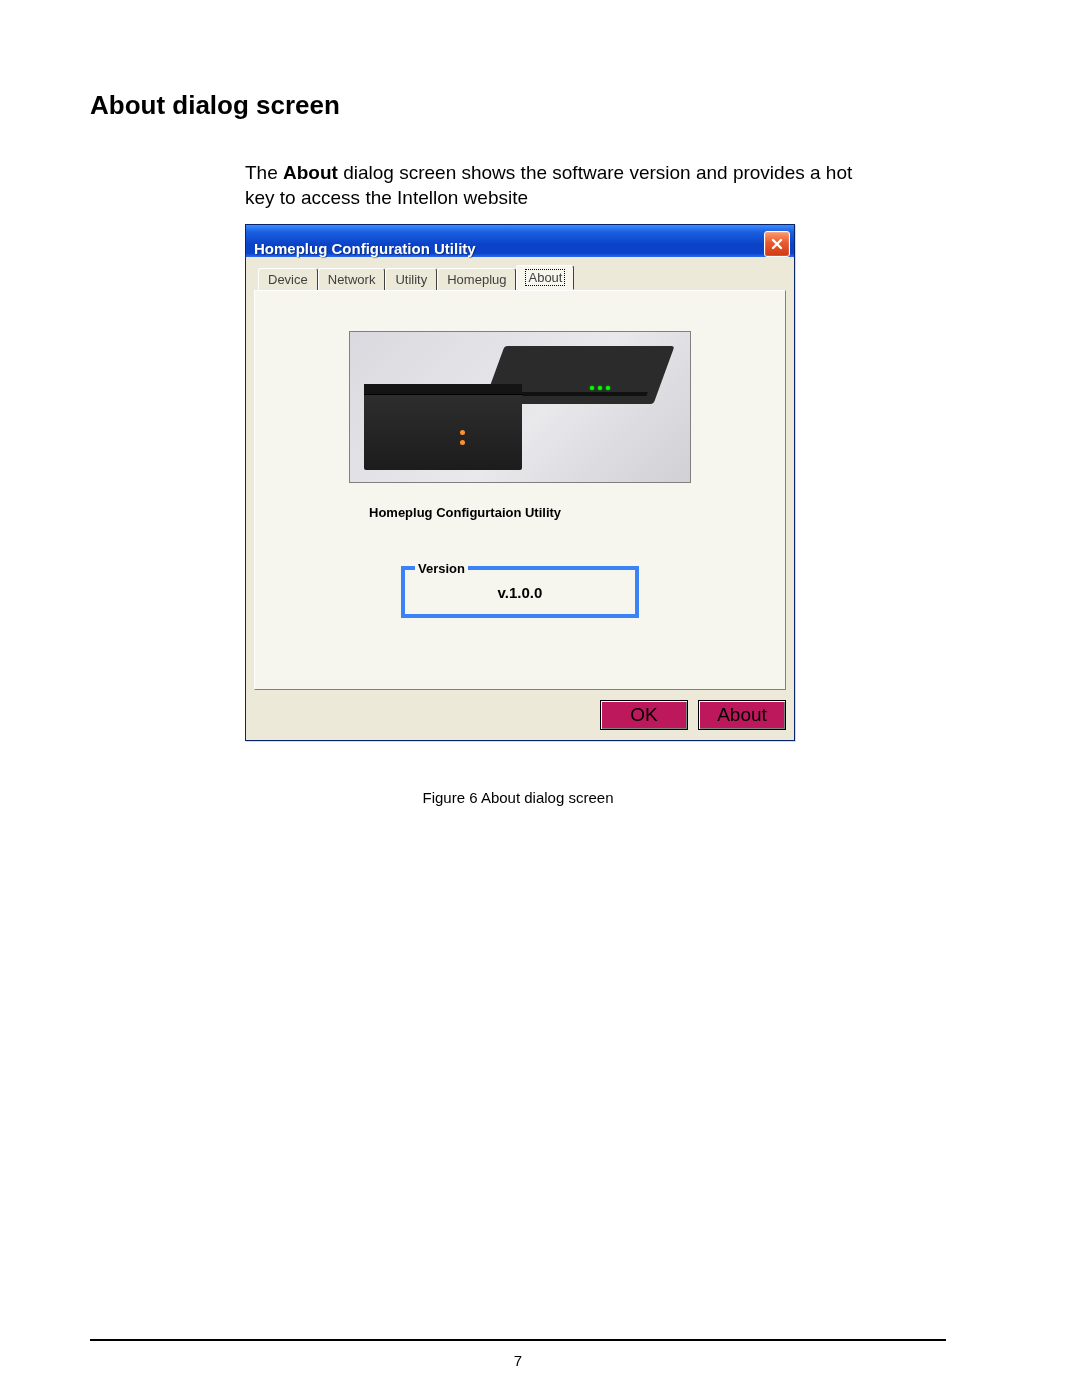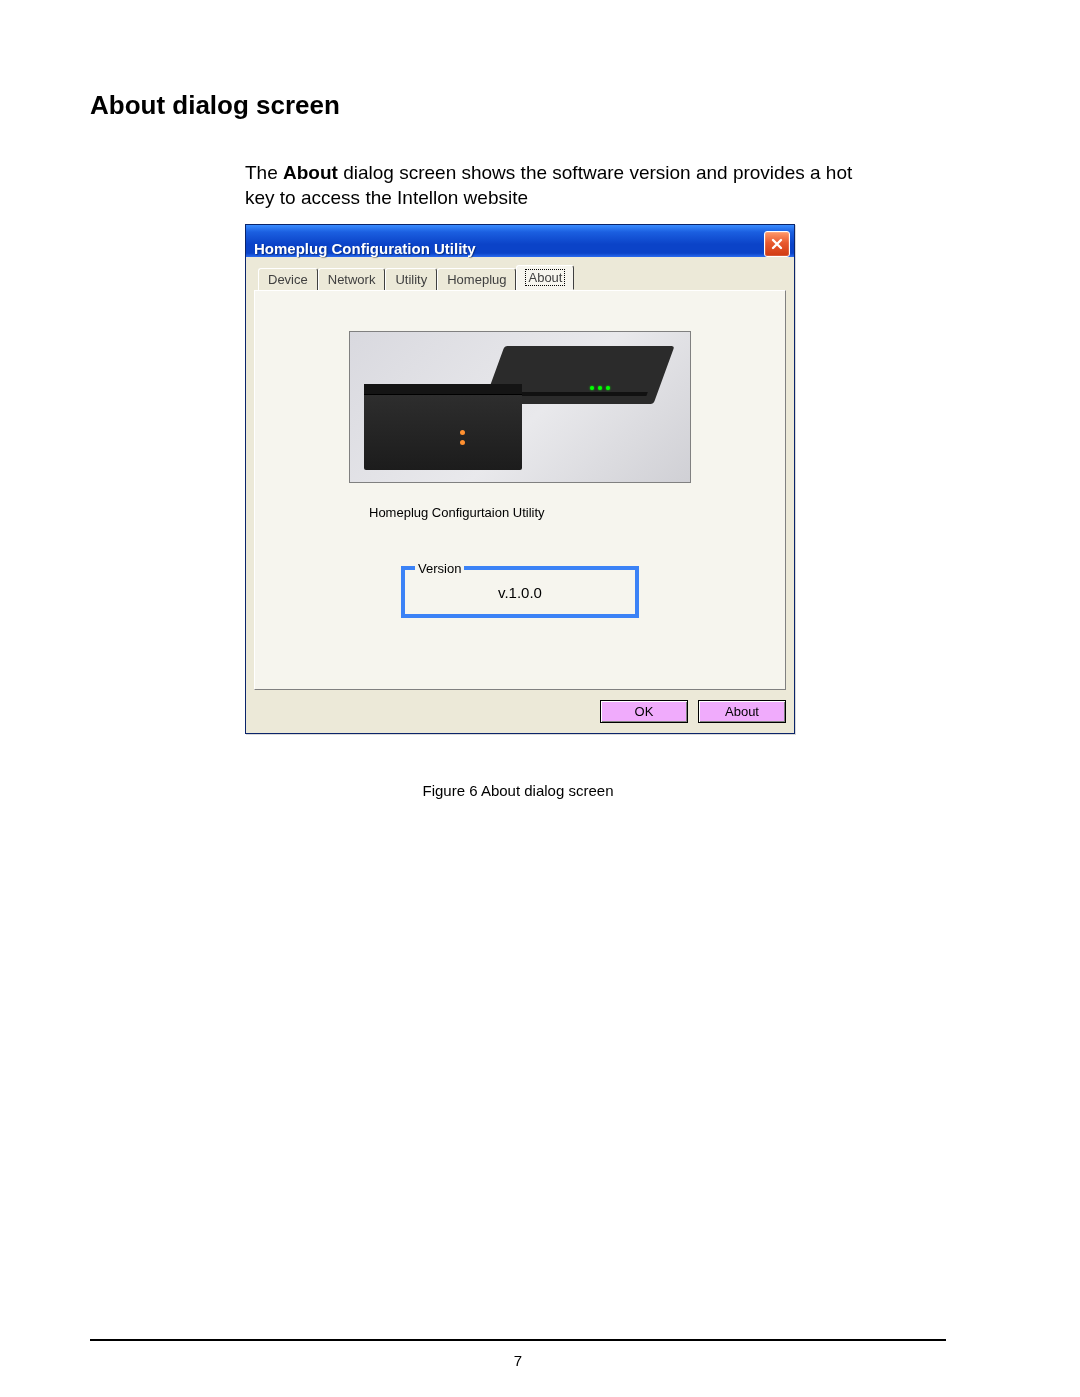--- a/index.html
+++ b/index.html
@@ -110,20 +110,21 @@
 
   .tab-panel {
     border: 1px solid #808080;
     border-top-color: #ffffff;
     border-left-color: #ffffff;
     background: #f6f5ee;
     padding: 40px 20px 18px 20px;
     min-height: 400px;
     box-sizing: border-box;
     position: relative;
+    font-weight: bold;
   }
 
   .product-image {
     width: 340px;
     height: 150px;
     margin: 0 auto 22px auto;
     border: 1px solid #808080;
     background: linear-gradient(135deg, #d9d9df 0%, #e9e9ec 55%, #d0d0d5 100%);
     position: relative;
     overflow: hidden;
@@ -192,24 +193,24 @@
 
   .btn-row {
     display: flex;
     justify-content: flex-end;
     gap: 10px;
     margin-top: 10px;
   }
   .xp-btn {
     min-width: 86px;
     padding: 3px 0;
-    font-size: 13px;
+    font-size: 19px;
     text-align: center;
     border: 1px solid #000;
-    background: #f0abfc;
+    background: #be185d;
     box-shadow: inset 1px 1px 0 #fff, inset -1px -1px 0 #808080;
   }
 
   
   .caption {
     margin-top: 48px;
     text-align: center;
     font-family: Arial, sans-serif;
     font-weight: normal;
     font-size: 15px;

